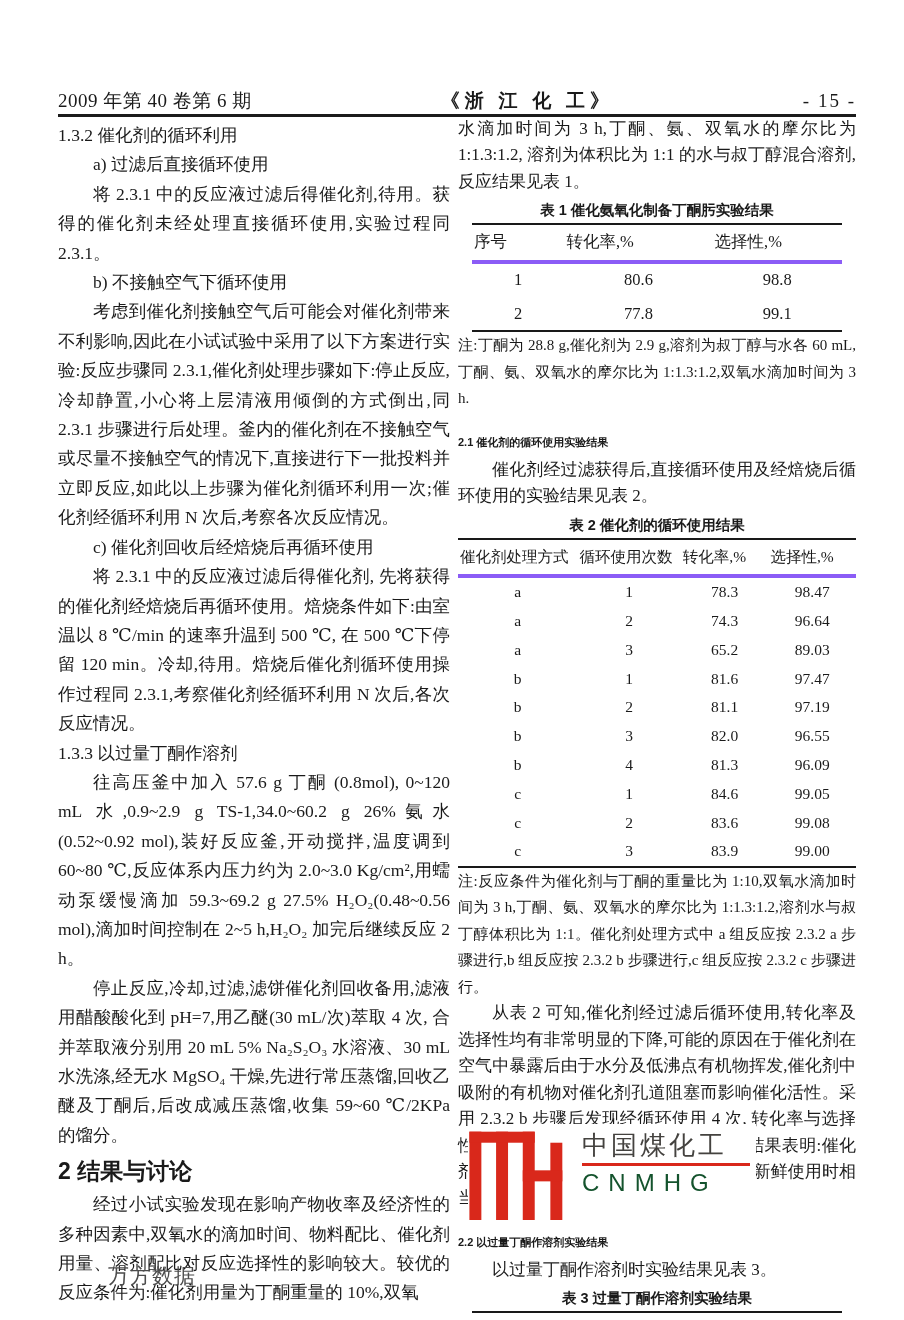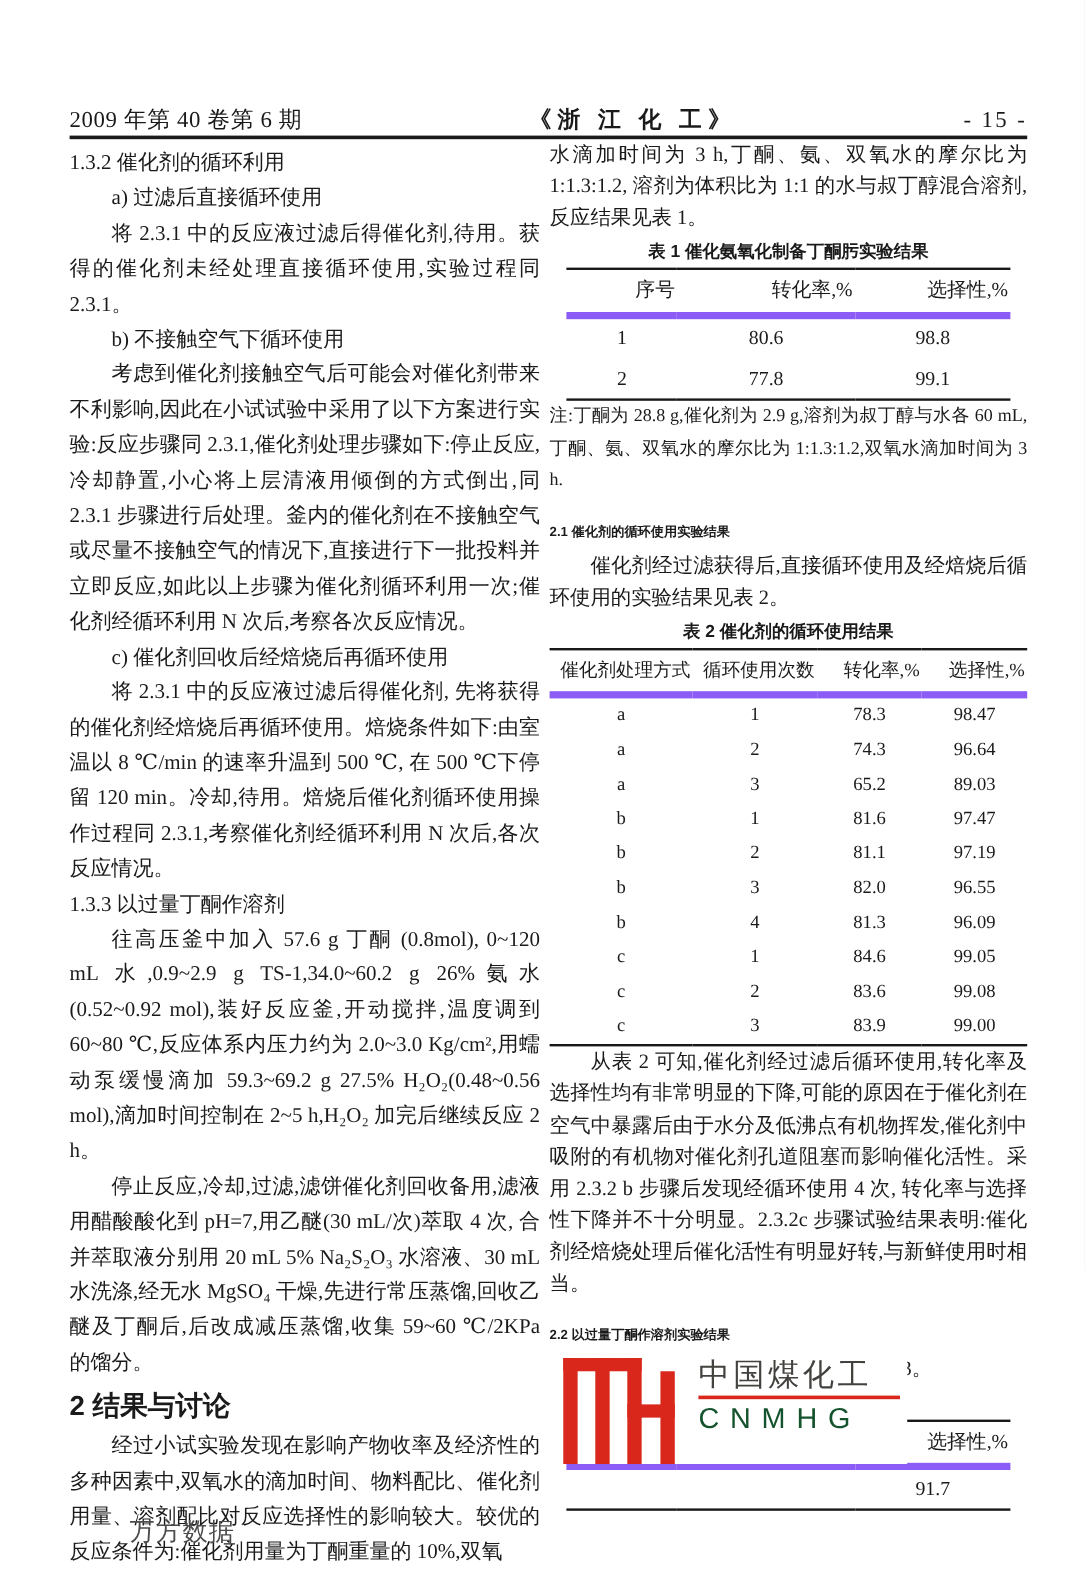--- a/index.html
+++ b/index.html
@@ -39,22 +39,22 @@
   .tbl-caption{
     font-family:"Liberation Sans","DejaVu Sans",sans-serif;
     font-weight:bold; font-size:14.5px; text-align:center;
     margin:5px 0 3px; line-height:20px;
   }
   table.data-table{
     border-collapse:collapse;
     border-top:2.5px solid #191919; border-bottom:2.5px solid #191919;
   }
   .data-table th{
-    font-weight:normal; border-bottom:6px solid #8b5cf6;
-    padding:4px 2px; text-align:right; white-space:nowrap;
+    font-weight:normal; border-bottom:4px solid #8b5cf6;
+    padding:4px 2px; text-align:left; white-space:nowrap;
   }
   .data-table td{text-align:center; padding:2px 2px;}
   .tbl-1{width:93%; margin:0 auto; font-size:16.5px;}
   .tbl-1 td{padding:3.5px 2px;}
   .tbl-2{width:100%; font-size:15.5px;}
   .tbl-2 td{padding:1.2px 2px;}
   .tbl-3{width:93%; margin:0 auto; font-size:16.5px;}
   .tbl-3 td{padding:2.8px 2px;}
   .tbl-note{font-size:15px; line-height:26.5px; text-align:justify; margin:3px 0 2px;}
   
@@ -202,20 +202,21 @@
             <td>99.08</td>
           </tr>
           <tr>
             <td>c</td>
             <td>3</td>
             <td>83.9</td>
             <td>99.00</td>
           </tr>
         </tbody>
     </table>
+    <p class="tbl-note">注:反应条件为催化剂与丁酮的重量比为 1:10,双氧水滴加时间为 3 h,丁酮、氨、双氧水的摩尔比为 1:1.3:1.2,溶剂水与叔丁醇体积比为 1:1。催化剂处理方式中 a 组反应按 2.3.2 a 步骤进行,b 组反应按 2.3.2 b 步骤进行,c 组反应按 2.3.2 c 步骤进行。</p>
 
     <p class="p-ind">从表 2 可知,催化剂经过滤后循环使用,转化率及选择性均有非常明显的下降,可能的原因在于催化剂在空气中暴露后由于水分及低沸点有机物挥发,催化剂中吸附的有机物对催化剂孔道阻塞而影响催化活性。采用 2.3.2 b 步骤后发现经循环使用 4 次, 转化率与选择性下降并不十分明显。2.3.2c 步骤试验结果表明:催化剂经焙烧处理后催化活性有明显好转,与新鲜使用时相当。</p>
 
     <h3 class="h-sub">2.2 以过量丁酮作溶剂实验结果</h3>
     <p class="p-ind">以过量丁酮作溶剂时实验结果见表 3。</p>
 
     <div class="tbl-caption">表 3 过量丁酮作溶剂实验结果</div>
     <table class="data-table tbl-3">
       <thead>
         <tr>

